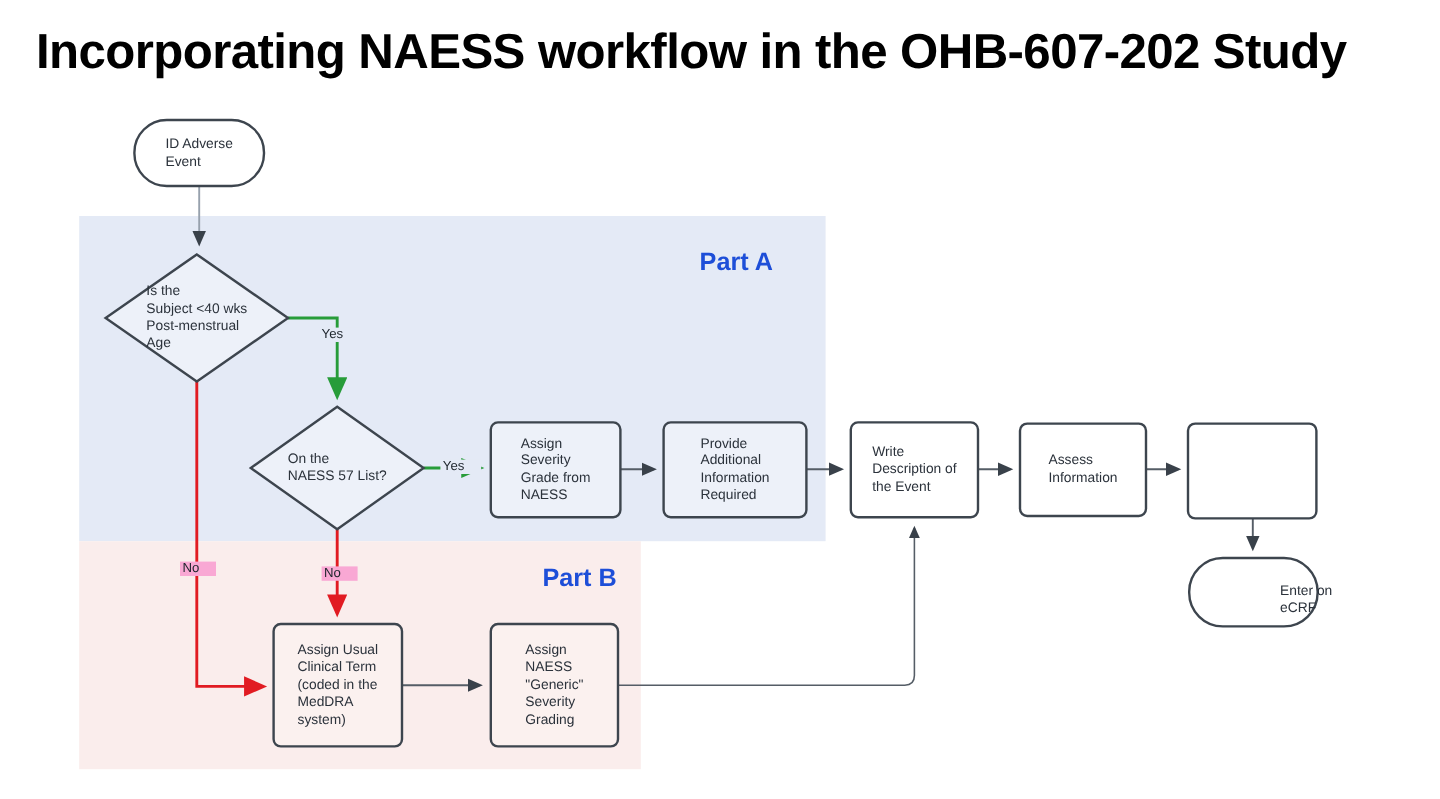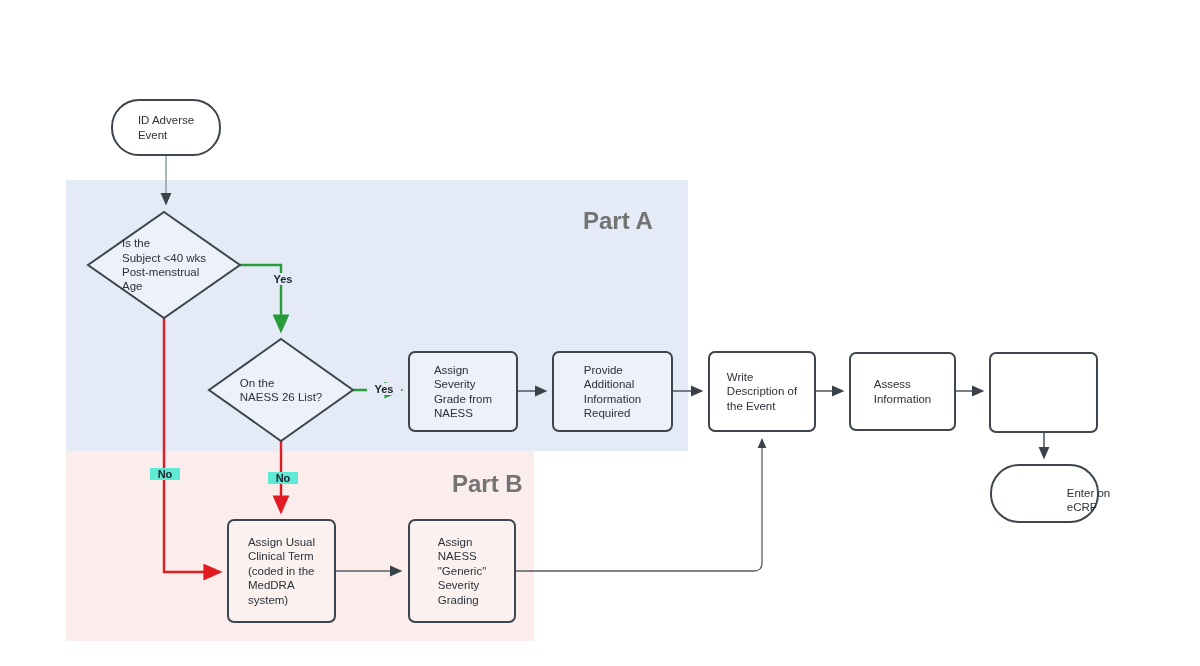--- a/index.html
+++ b/index.html
@@ -7,43 +7,44 @@
   #canvas{position:relative;width:1200px;height:666px;background:#ffffff;overflow:hidden;}
   .title{
     position:absolute;left:30px;top:20px;width:1140px;
     font-size:41px;font-weight:600;color:#000;letter-spacing:-0.5px;
     white-space:nowrap;
   }
   .region{position:absolute;}
   .region-a{left:66px;top:180px;width:622px;height:271px;background:#e4eaf6;}
   .region-b{left:66px;top:451px;width:468px;height:190px;background:#faedec;}
   .region-label{
-    position:absolute;font-size:24px;font-weight:700;color:#737373;
+    position:absolute;font-size:21px;font-weight:700;color:#1d4ed8;
     white-space:nowrap;
   }
   .region-label-a{left:583px;top:207px;}
   .region-label-b{left:452px;top:470px;}
   svg.wires{position:absolute;left:0;top:0;pointer-events:none;}
   .node-text{
     position:absolute;display:flex;align-items:center;justify-content:center;
     text-align:left;font-size:11.5px;line-height:1.25;color:#2b323b;
     white-space:pre-line;
   }
   .edge-label{
-    position:absolute;font-size:11px;font-weight:700;color:#1c232b;
-    text-align:center;padding:0 2px;white-space:nowrap;
+    position:absolute;font-size:11px;font-weight:400;color:#1c232b;
+    text-align:left;padding:0 2px;white-space:nowrap;
   }
   .edge-label.on-a{background:#e4eaf6;}
-  .edge-label.on-b{background:#5eead4;}
+  .edge-label.on-b{background:#f9a8d4;}
 </style>
 </head>
 <body>
 
 <div id="canvas">
 
+  <div class="title">Incorporating NAESS workflow in the OHB-607-202 Study</div>
 
   <div class="region region-a"></div>
   <div class="region region-b"></div>
 
   <svg class="wires" width="1200" height="666" viewBox="0 0 1200 666">
     <defs>
       <marker id="mDark" markerWidth="9" markerHeight="9" refX="6.5" refY="3.5" orient="auto">
         <path d="M0,0 L8,3.5 L0,7 z" fill="#39414a"></path>
       </marker>
       <marker id="mGreen" markerWidth="9" markerHeight="9" refX="6.5" refY="3.5" orient="auto">
@@ -99,21 +100,21 @@
   <div class="region-label region-label-a">Part A</div>
   <div class="region-label region-label-b">Part B</div>
 
   <div class="node-text" style="left:112px;top:100px;width:108px;height:55px;">ID Adverse
 Event</div>
   <div class="node-text" style="left:88px;top:212px;width:152px;height:106px;">Is the
 Subject &lt;40 wks
 Post-menstrual
 Age</div>
   <div class="node-text" style="left:209px;top:339px;width:144px;height:102px;">On the
-NAESS 26 List?</div>
+NAESS 57 List?</div>
   <div class="node-text" style="left:409px;top:352px;width:108px;height:79px;">Assign
 Severity
 Grade from
 NAESS</div>
   <div class="node-text" style="left:553px;top:352px;width:119px;height:79px;">Provide
 Additional
 Information
 Required</div>
   <div class="node-text" style="left:709px;top:352px;width:106px;height:79px;">Write
 Description of

